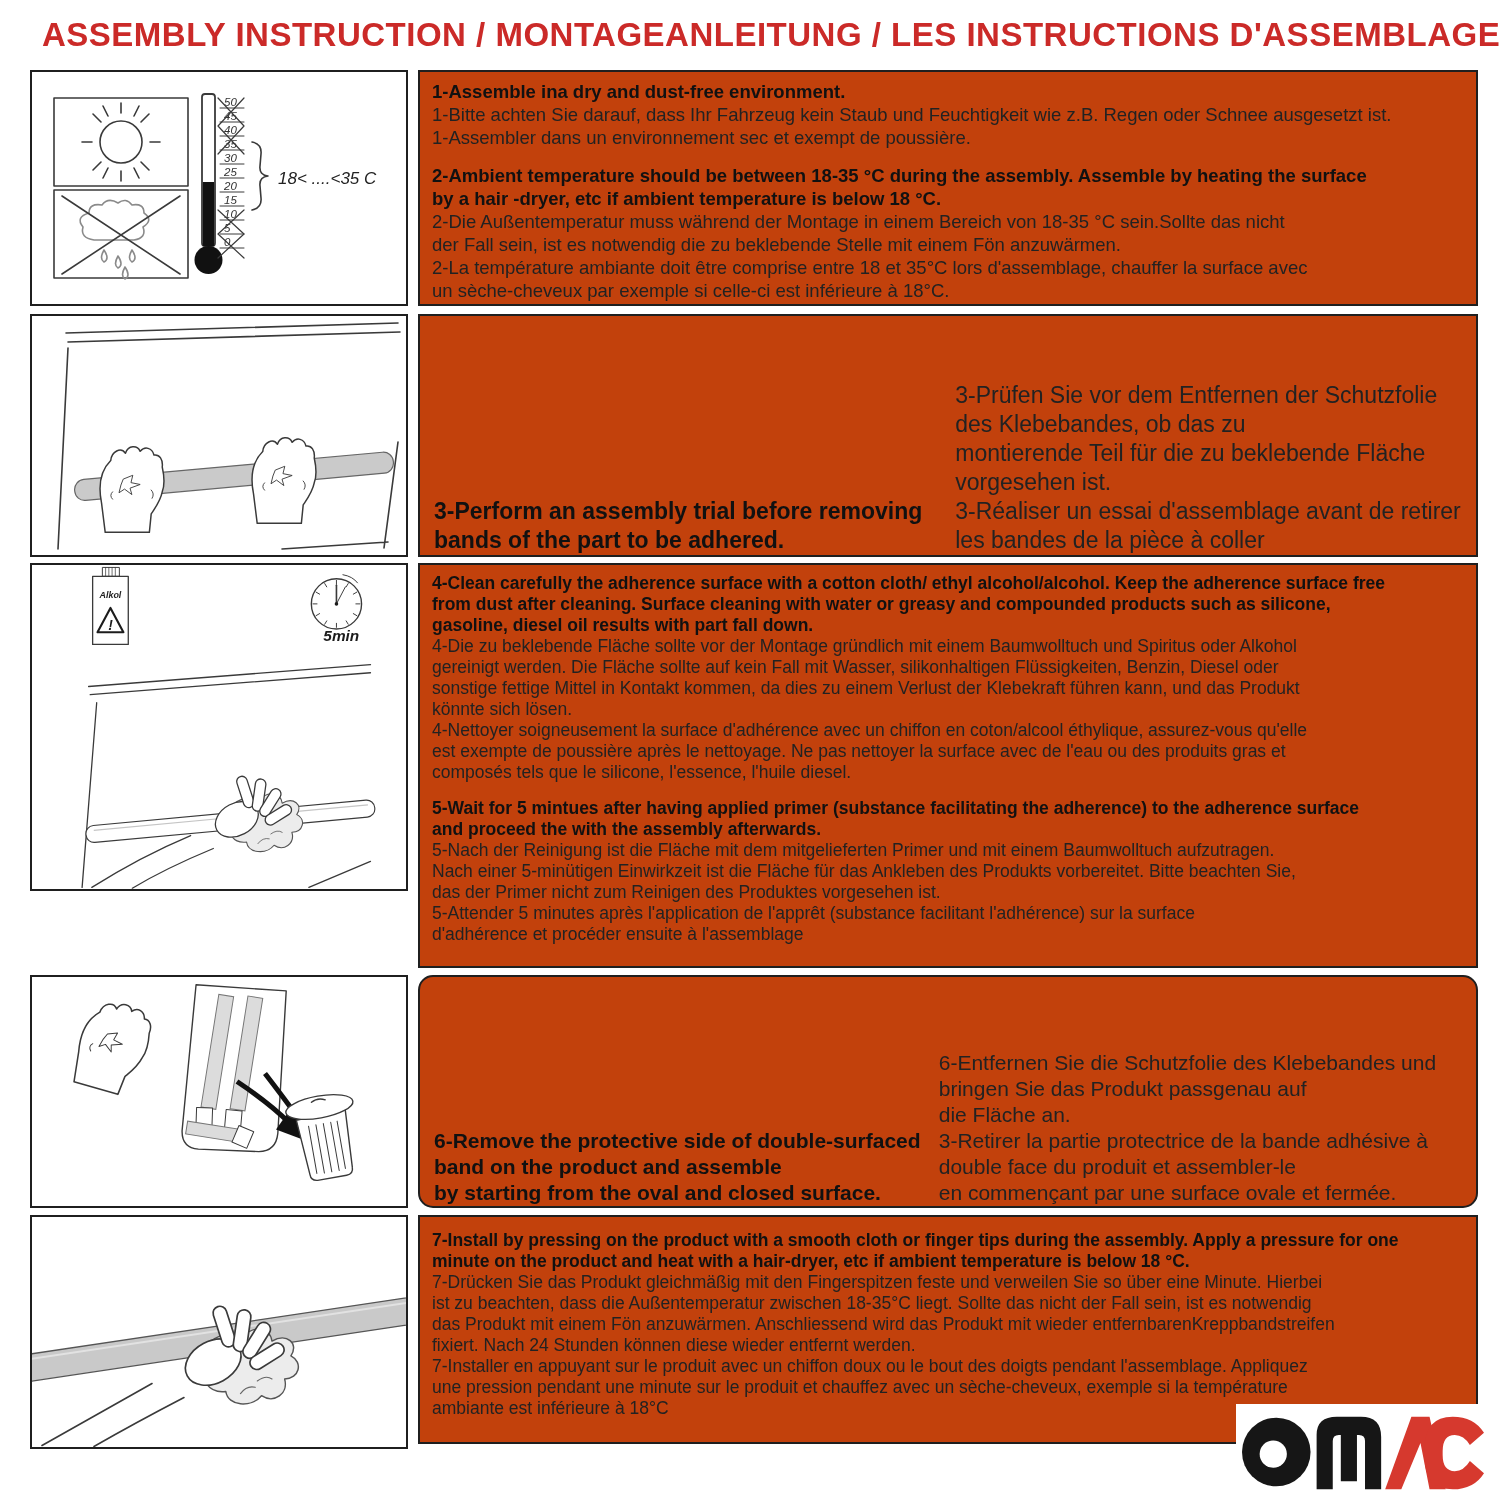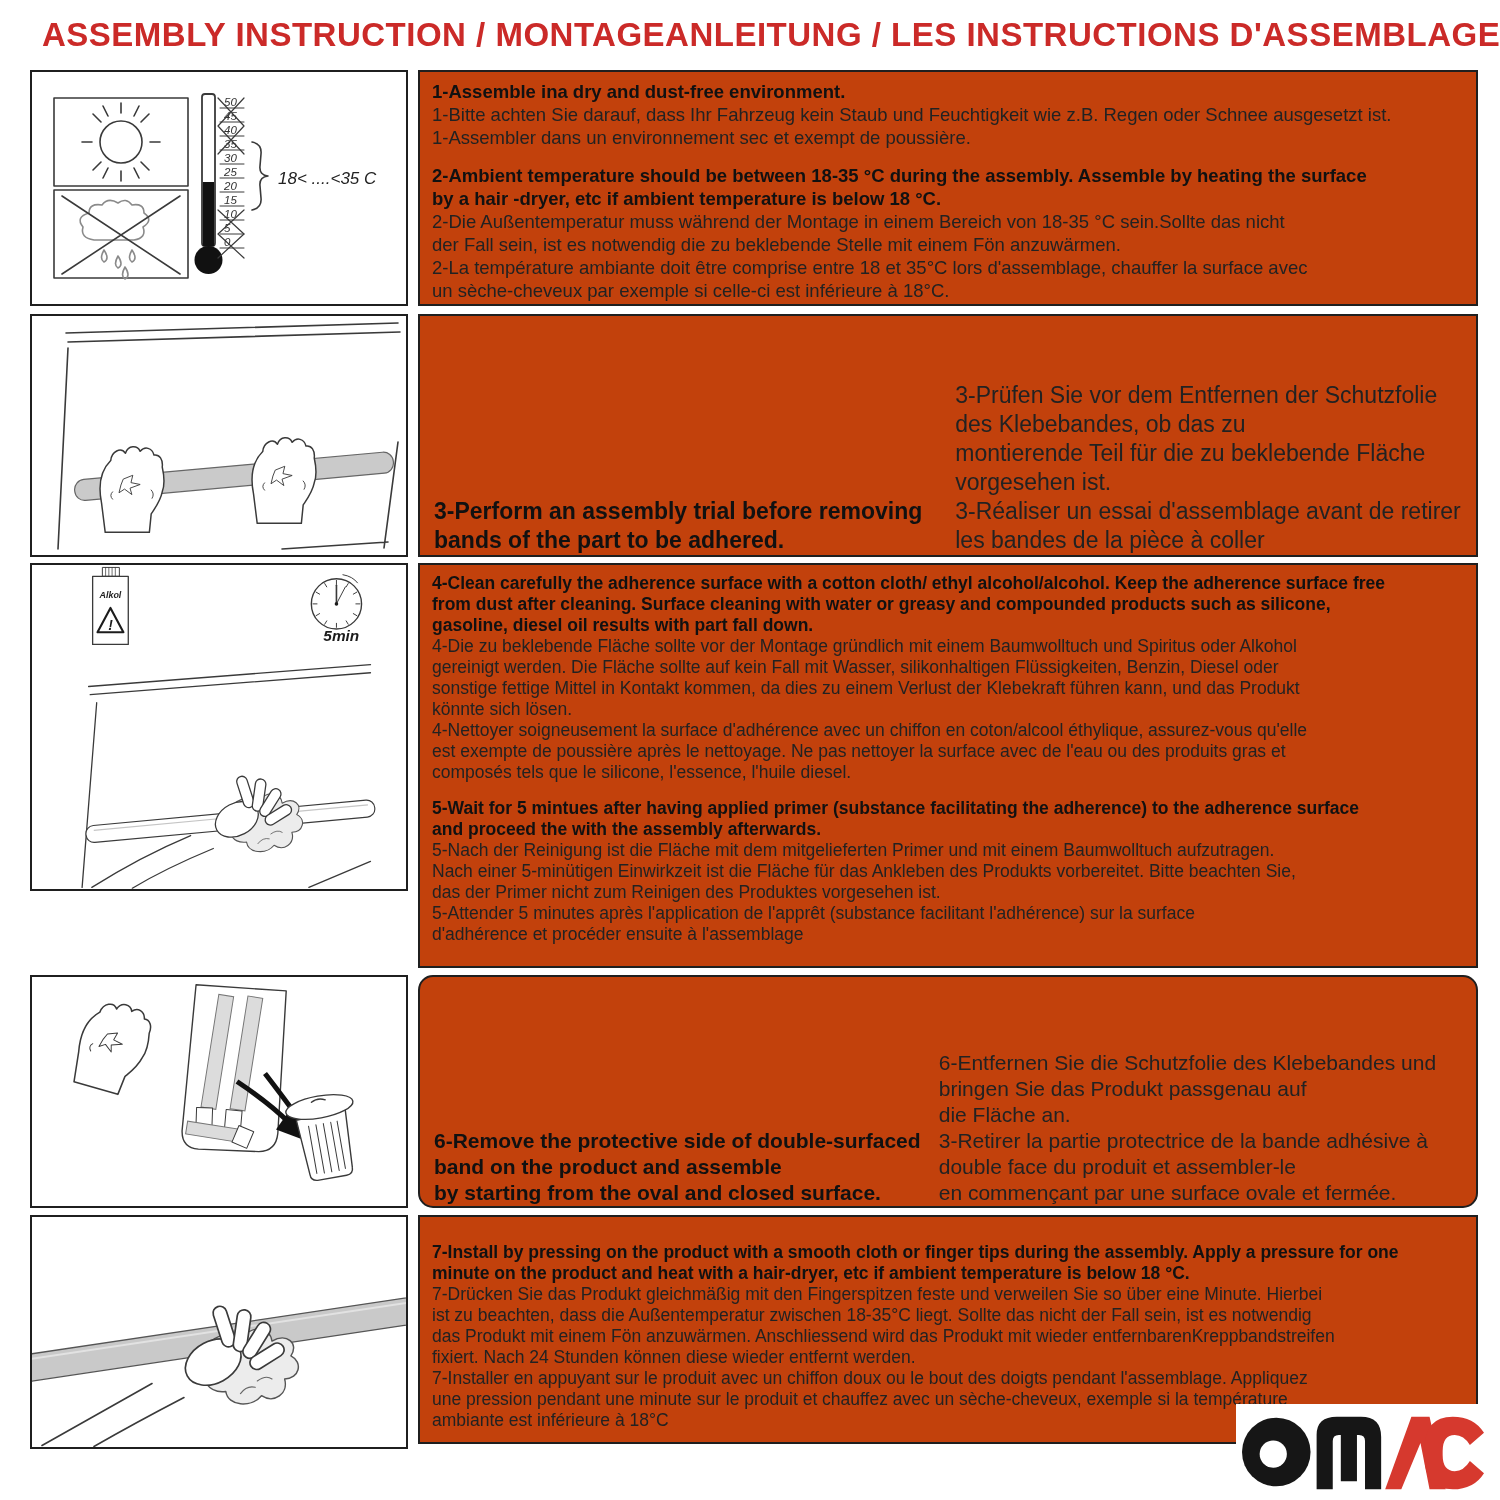--- a/index.html
+++ b/index.html
@@ -216,21 +216,21 @@
         <path d="M-28,6 C-20,-14 2,-20 12,-10 C20,-24 38,-22 40,-8 C54,-16 66,-6 58,6 C70,12 66,28 52,28 C56,42 42,52 30,44 C20,56 -2,54 -4,40 C-20,42 -30,28 -22,16 C-30,12 -32,8 -28,6 Z" fill="#ececec" stroke="#555" stroke-width="1.4" stroke-linejoin="round"></path>
         <ellipse cx="-16" cy="12" rx="28" ry="20" transform="rotate(-28 -16 12)" class="whitefill"></ellipse>
         <rect x="-12" y="-42" width="13" height="40" rx="6.5" transform="rotate(-18 -5 -22)" class="whitefill"></rect>
         <rect x="5" y="-38" width="13" height="40" rx="6.5" transform="rotate(8 11 -18)" class="whitefill"></rect>
         <rect x="19" y="-28" width="13" height="38" rx="6.5" transform="rotate(32 25 -9)" class="whitefill"></rect>
         <rect x="29" y="-12" width="13" height="36" rx="6.5" transform="rotate(58 35 6)" class="whitefill"></rect>
         <path class="lineart" style="stroke:#666;stroke-width:1.1" d="M26,30 q8,-6 14,-2 M10,42 q6,-8 14,-6"></path>
       </g>
     </svg>
   </div>
-  <div class="tbox fs-s" style="top:0;height:229px;padding:25px 12px">
+  <div class="tbox fs-s" style="top:0;height:229px;padding:13px 12px">
     <p class="para b">7-Install by pressing on the product with a smooth cloth or finger tips during the assembly. Apply a pressure for one
 minute on the product and heat with a hair-dryer, etc if ambient temperature is below 18 °C.</p>
     <p class="para">7-Drücken Sie das Produkt gleichmäßig mit den Fingerspitzen feste und verweilen Sie so über eine Minute. Hierbei
 ist zu beachten, dass die Außentemperatur zwischen 18-35°C liegt. Sollte das nicht der Fall sein, ist es notwendig
 das Produkt mit einem Fön anzuwärmen. Anschliessend wird das Produkt mit wieder entfernbarenKreppbandstreifen
 fixiert. Nach 24 Stunden können diese wieder entfernt werden.
 7-Installer en appuyant sur le produit avec un chiffon doux ou le bout des doigts pendant l'assemblage. Appliquez
 une pression pendant une minute sur le produit et chauffez avec un sèche-cheveux, exemple si la température
 ambiante est inférieure à 18°C</p>
   </div>

